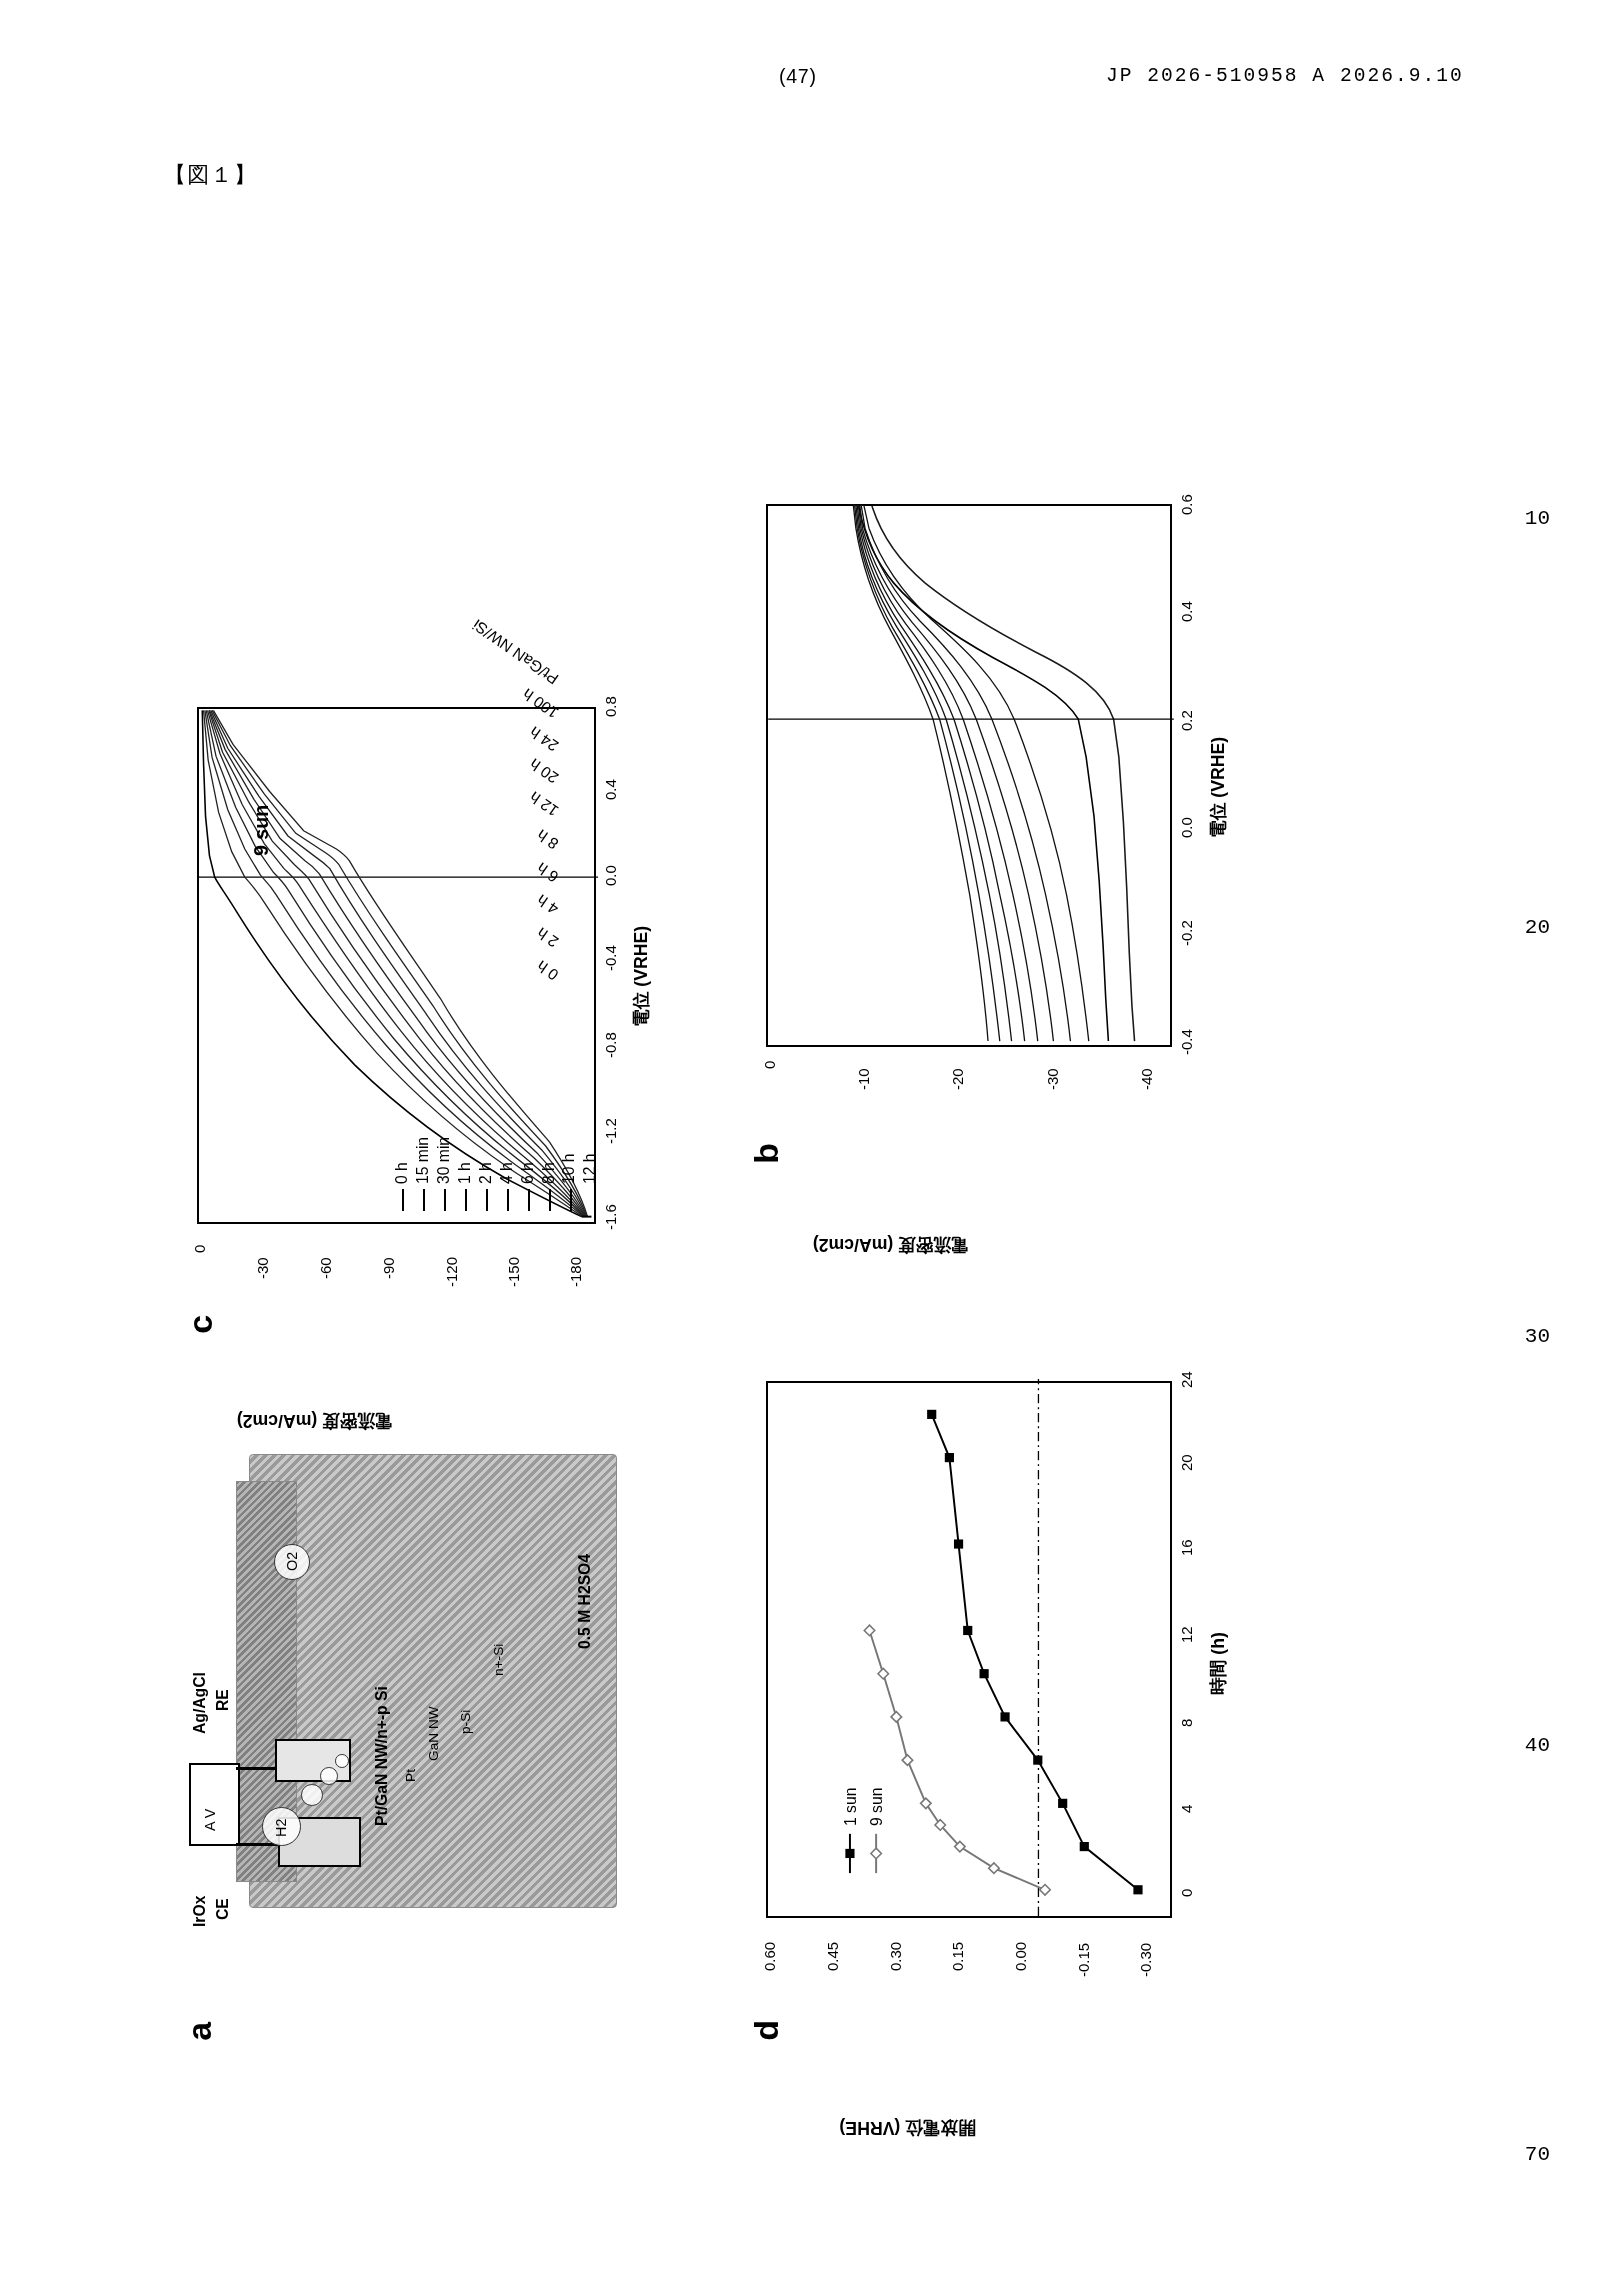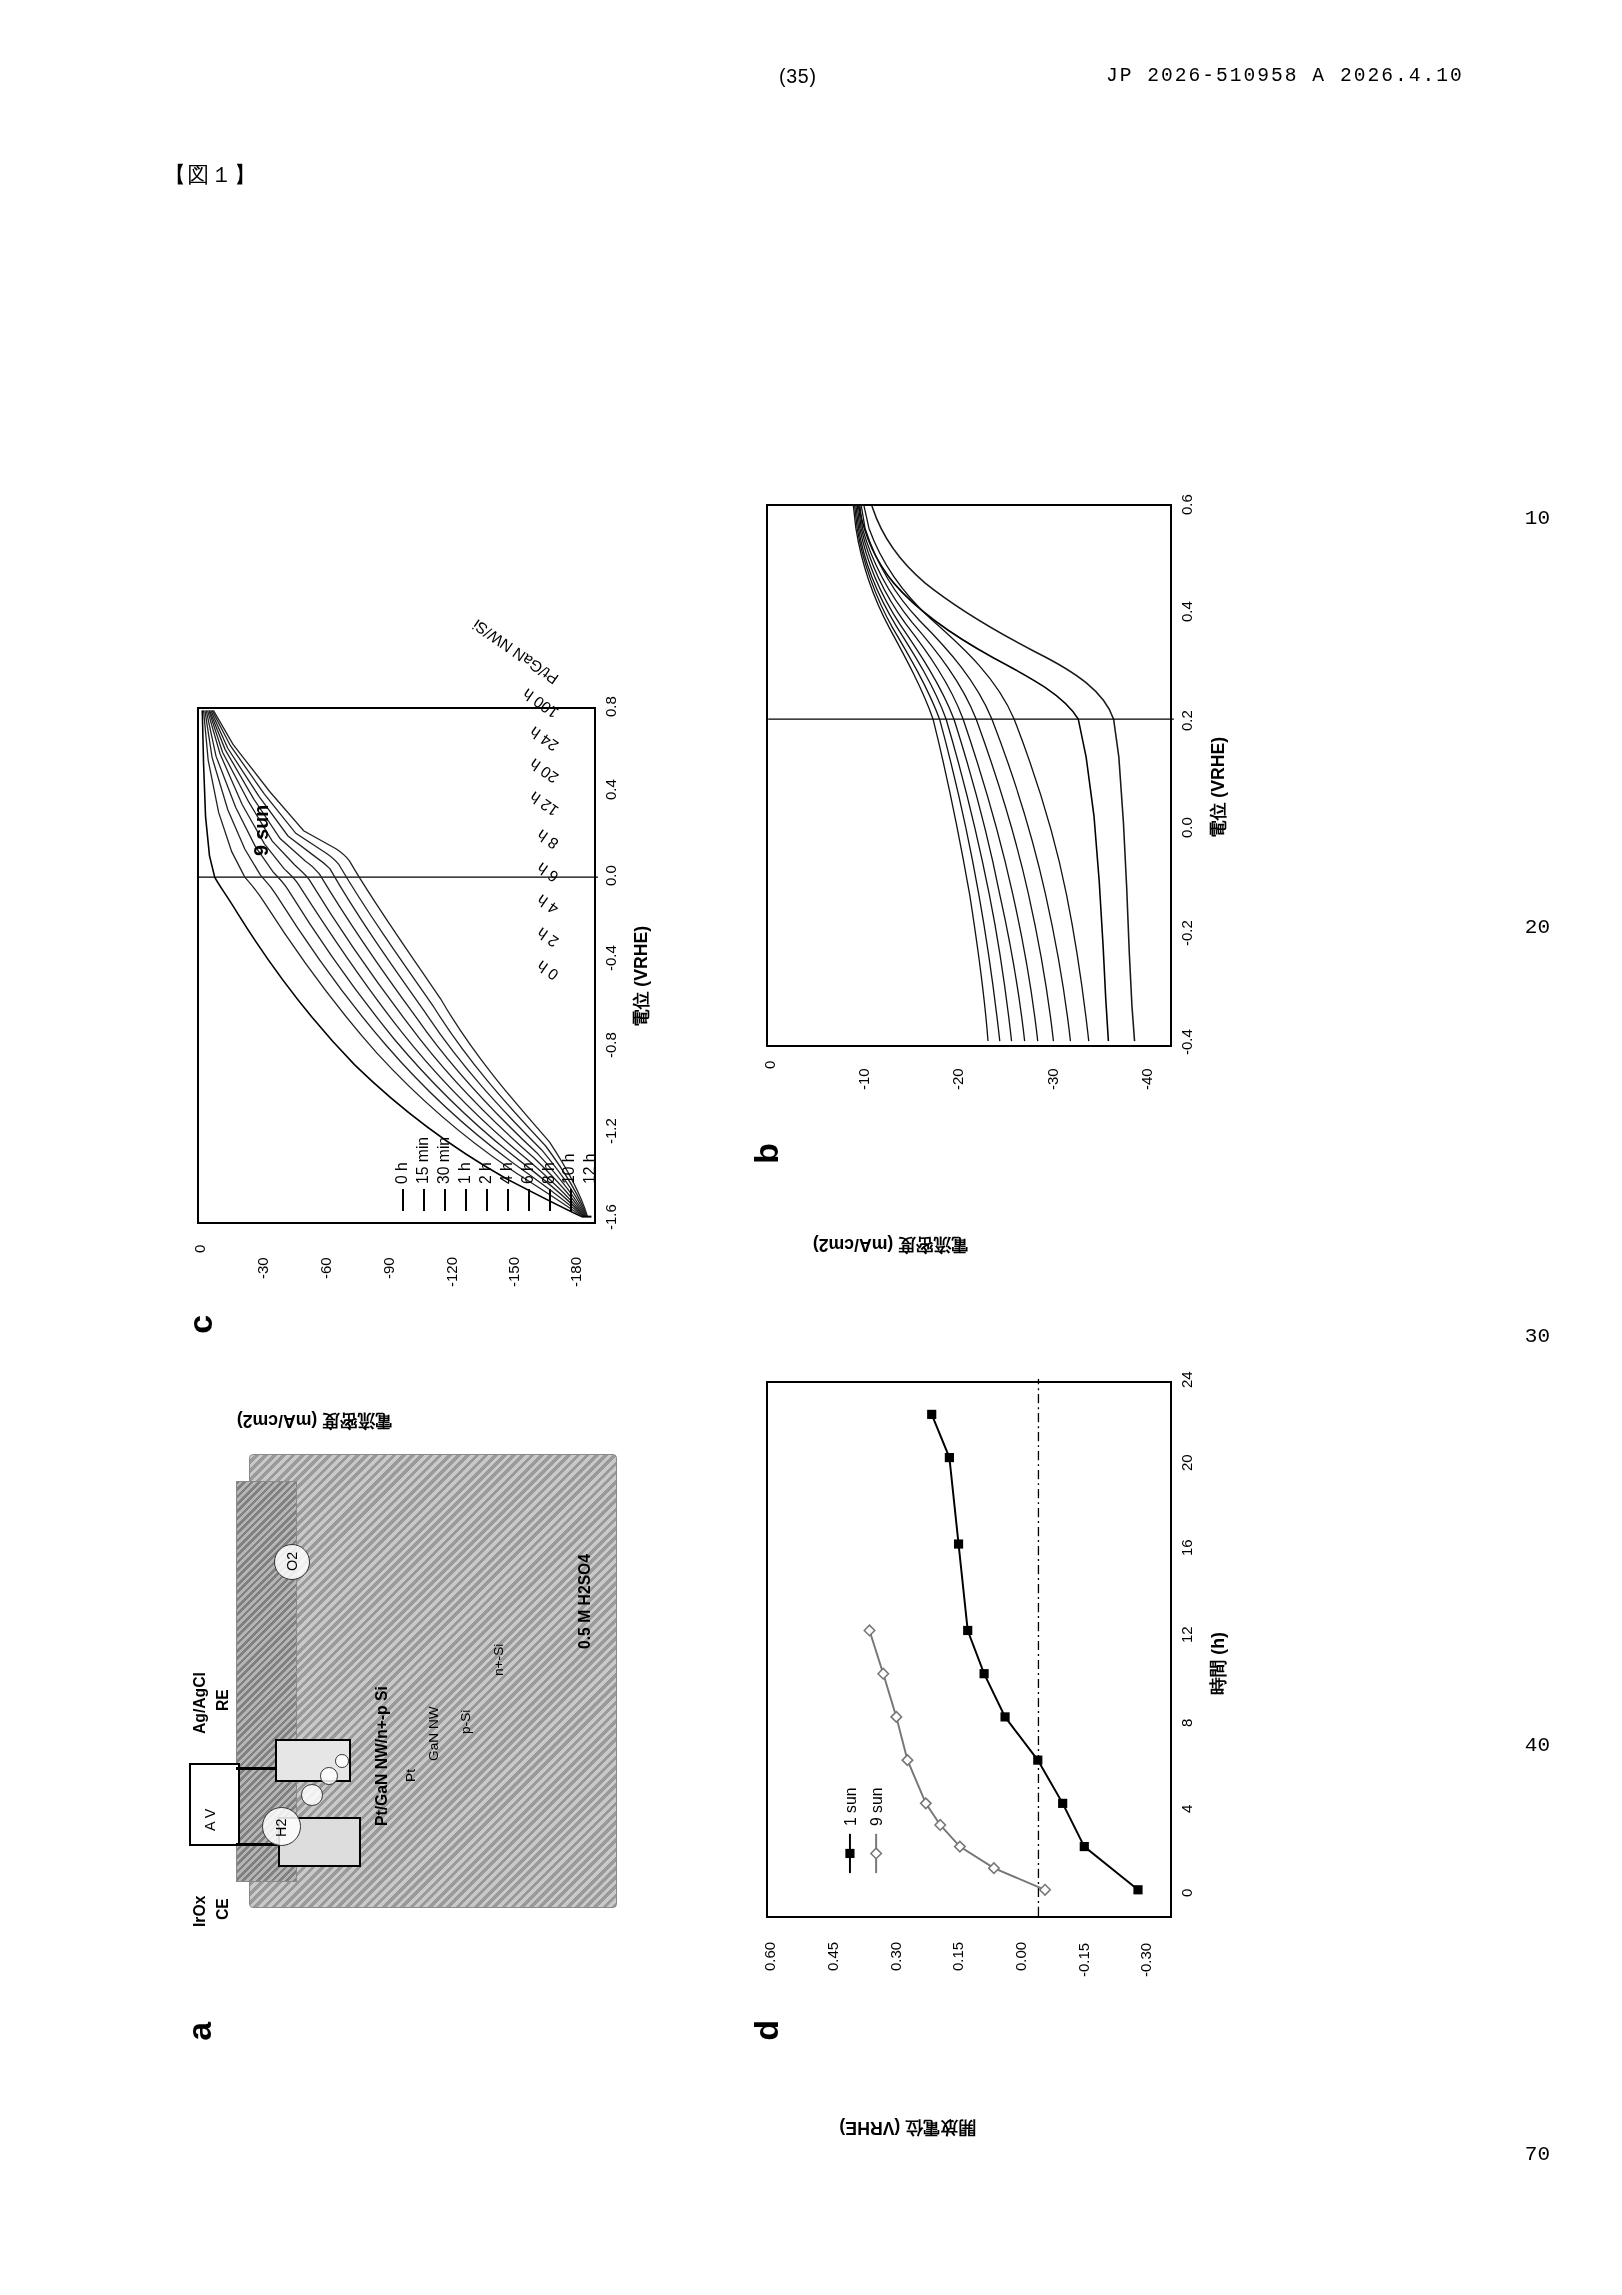--- a/index.html
+++ b/index.html
@@ -84,22 +84,22 @@
   }
   .schem-txt{position:absolute;font-size:15.7px;white-space:nowrap;}
   .schem-box{position:absolute;border:2px solid #000;background:#fff;}
   .bubble{position:absolute;border:1.3px solid #333;border-radius:50%;background:rgba(255,255,255,.85);}
 </style>
 </head>
 <body>
 
 <div class="page">
 
-  <div class="hdr-page-no">(35)</div>
-  <div class="hdr-right">JP  2026-510958  A  2026.4.10</div>
+  <div class="hdr-page-no">(47)</div>
+  <div class="hdr-right">JP  2026-510958  A  2026.9.10</div>
   <div class="fig-label">【図１】</div>
 
   <div class="linenum" style="top:507px">10</div>
   <div class="linenum" style="top:916px">20</div>
   <div class="linenum" style="top:1325px">30</div>
   <div class="linenum" style="top:1734px">40</div>
   <div class="linenum" style="top:2143px">70</div>
 
   <div class="figure-area">
 

